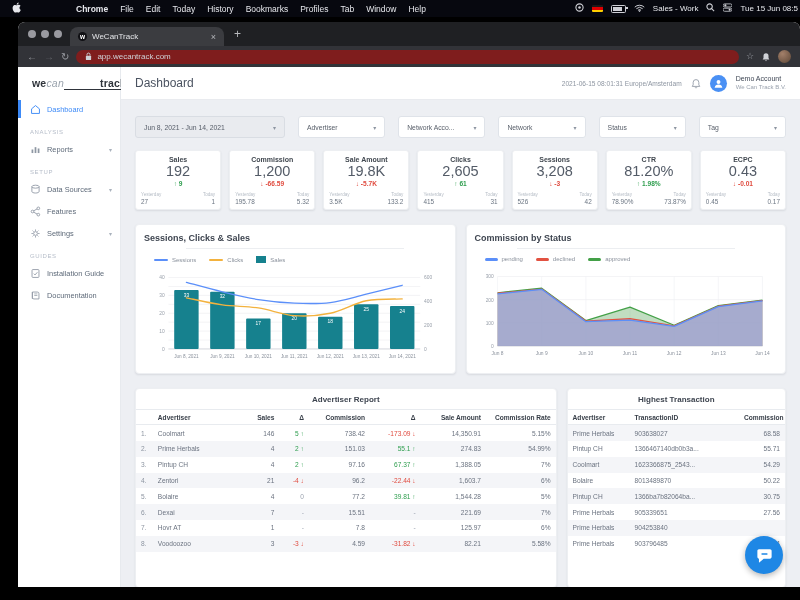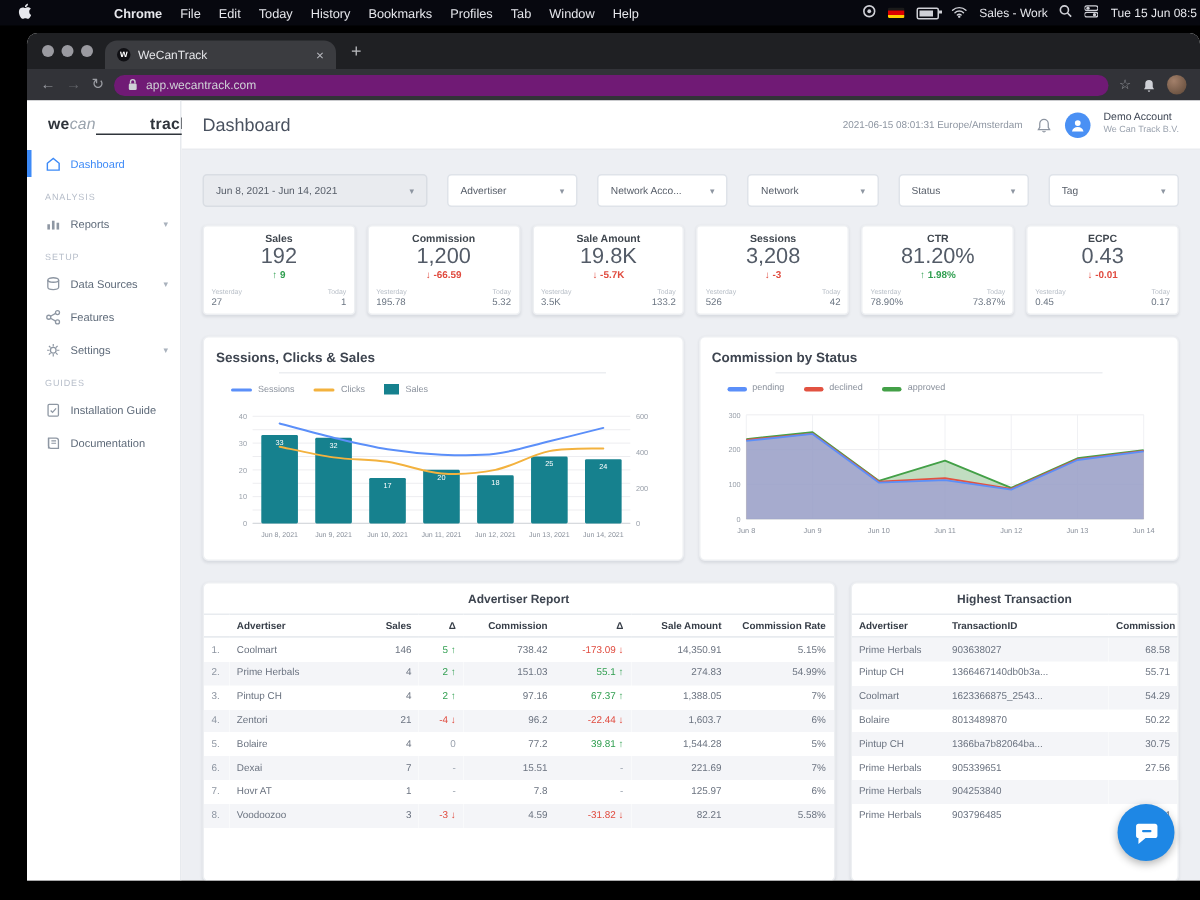--- a/index.html
+++ b/index.html
@@ -27,21 +27,21 @@
   .light{width:8px;height:8px;border-radius:50%;background:#9a9aa0;}
   .tab{height:19px;background:#3b3c40;border-radius:8px 8px 0 0;display:flex;align-items:center;gap:5px;
     padding:0 8px;width:138px;color:#e4e5e8;font-size:8px;}
   .tab .fav{width:9px;height:9px;border-radius:50%;background:#101014;color:#fff;font-size:6.5px;font-weight:bold;
     display:flex;align-items:center;justify-content:center;flex:none;}
   .tab .ttl{flex:1;overflow:hidden;white-space:nowrap;}
   .tab .x{color:#b5b6bb;font-size:9px;}
   .newtab{color:#b9babe;font-size:12px;padding:0 10px;align-self:center;}
   .toolbar{height:21px;background:#323338;display:flex;align-items:center;gap:7px;padding:0 9px;flex:none;}
   .navbtn{color:#9b9da3;font-size:10px;line-height:1;}
-  .urlbar{flex:1;height:14px;background:#701a75;border-radius:8px;display:flex;align-items:center;gap:5px;
+  .urlbar{flex:1;height:14px;background:#7f1d1d;border-radius:8px;display:flex;align-items:center;gap:5px;
     padding:0 9px;color:#cfd1d6;font-size:8px;}
   .tool-right{display:flex;align-items:center;gap:7px;}
   .pavatar{width:13px;height:13px;border-radius:50%;background:radial-gradient(circle at 35% 30%,#a3806a,#5c4636);}
   
   .content{flex:1;display:flex;background:#edeff3;overflow:hidden;}
   .sidebar{width:103px;background:#fff;border-right:1px solid #e7eaee;flex:none;display:flex;flex-direction:column;padding-top:7px;box-sizing:border-box;}
   .logo{padding:3px 0 9px 14px;font-size:10.5px;letter-spacing:.2px;}
   .logo .p1{font-weight:600;color:#2f343b;}
   .logo .p2{color:#9aa3ad;font-style:italic;}
   .logo .p3{font-weight:800;color:#2f343b;border-bottom:1.5px solid #2f343b;padding-left:36px;}
@@ -364,20 +364,35 @@
                   <span class="flbl">Yesterday</span>
                   <span class="fval">3.5K</span>
                 </div>
                 <div class="fcell r">
                   <span class="flbl">Today</span>
                   <span class="fval">133.2</span>
                 </div>
               </div>
             </div>
             <div class="kpi">
+              <div class="lbl">Clicks</div>
+              <div class="val">2,605</div>
+              <div class="delta up">↑ 61</div>
+              <div class="foot">
+                <div class="fcell">
+                  <span class="flbl">Yesterday</span>
+                  <span class="fval">415</span>
+                </div>
+                <div class="fcell r">
+                  <span class="flbl">Today</span>
+                  <span class="fval">31</span>
+                </div>
+              </div>
+            </div>
+            <div class="kpi">
               <div class="lbl">Sessions</div>
               <div class="val">3,208</div>
               <div class="delta down">↓ -3</div>
               <div class="foot">
                 <div class="fcell">
                   <span class="flbl">Yesterday</span>
                   <span class="fval">526</span>
                 </div>
                 <div class="fcell r">
                   <span class="flbl">Today</span>

